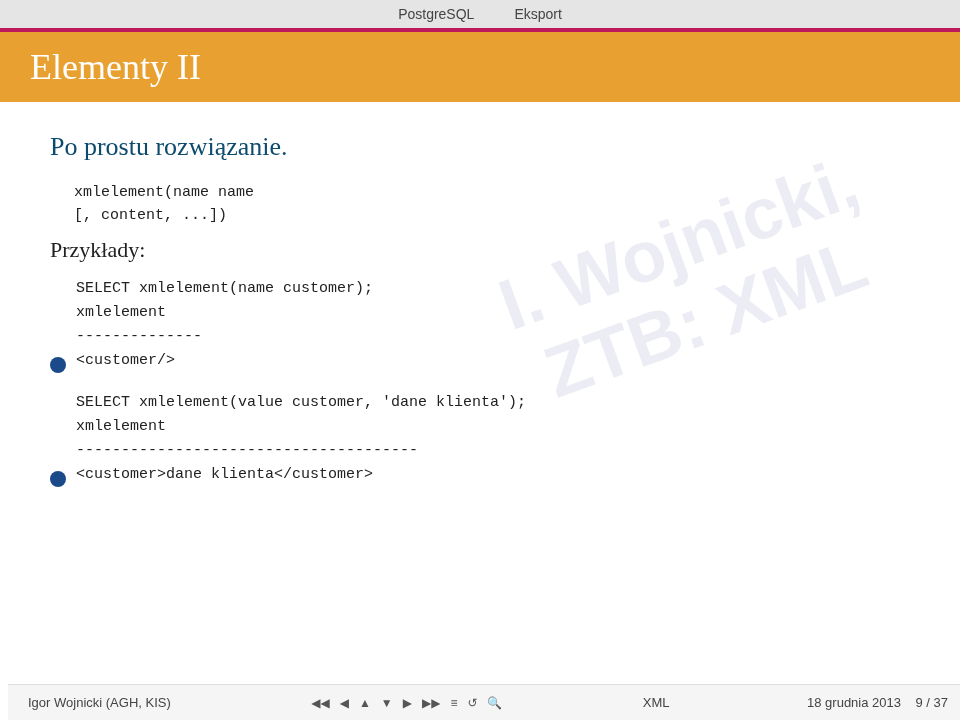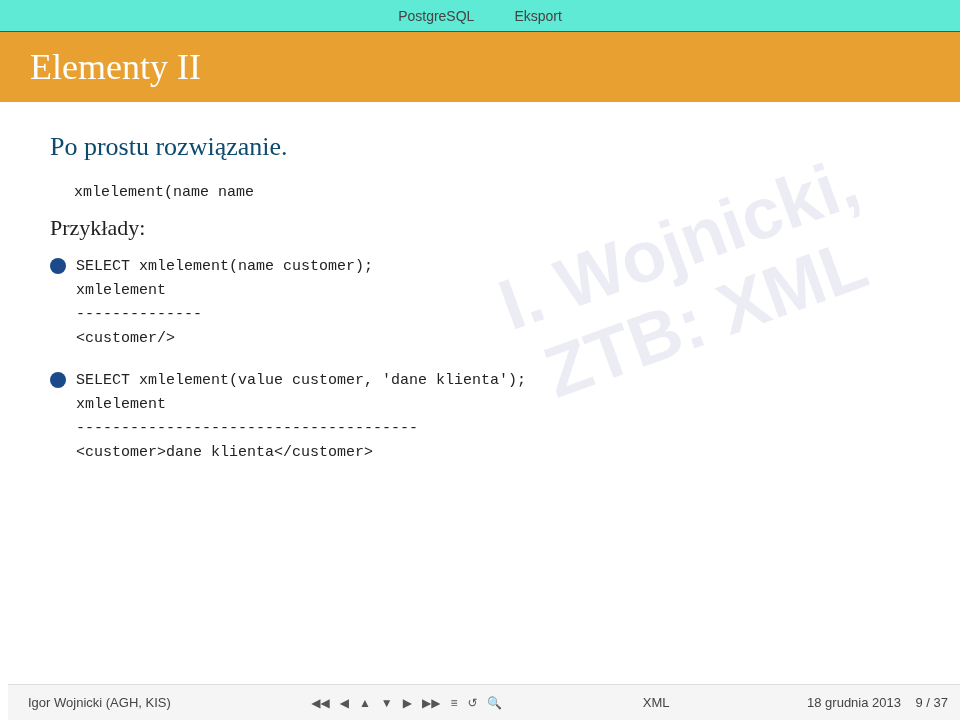--- a/index.html
+++ b/index.html
@@ -10,26 +10,26 @@
       font-family: 'Times New Roman', Times, serif;
       background: #fff;
       overflow: hidden;
       position: relative;
     }
 
     
     .top-nav {
       width: 100%;
       height: 32px;
-      background: #5eead4;
+      background: #e5e5e5;
       display: flex;
       justify-content: center;
       align-items: center;
       gap: 40px;
-      border-bottom: 1px solid #be185d;
+      border-bottom: 4px solid #be185d;
     }
 
     .top-nav a {
       font-size: 14px;
       color: #444;
       text-decoration: none;
       font-family: sans-serif;
     }
 
     
@@ -75,21 +75,21 @@
       color: #222;
     }
 
     .example-list {
       list-style: none;
       padding: 0;
     }
 
     .example-list li {
       display: flex;
-      align-items: flex-start;
+      align-items: flex-end;
       margin-bottom: 18px;
     }
 
     .bullet {
       width: 16px;
       height: 16px;
       border-radius: 50%;
       background: #1a4a8a;
       margin-right: 10px;
       margin-top: 3px;
@@ -175,20 +175,21 @@
 
   <div class="watermark">
     <div>I. Wojnicki,</div>
     <div>ZTB: XML</div>
   </div>
 
   <div class="section-heading">Po prostu rozwiązanie.</div>
 
   <div class="code-block">
     <div>xmlelement(name name</div>
+    <div>  [, content, ...])</div>
   </div>
 
   <div class="examples-heading">Przykłady:</div>
 
   <ul class="example-list">
 
     <li>
       <div class="bullet"></div>
       <div class="example-code">
         <div>SELECT xmlelement(name customer);</div>

